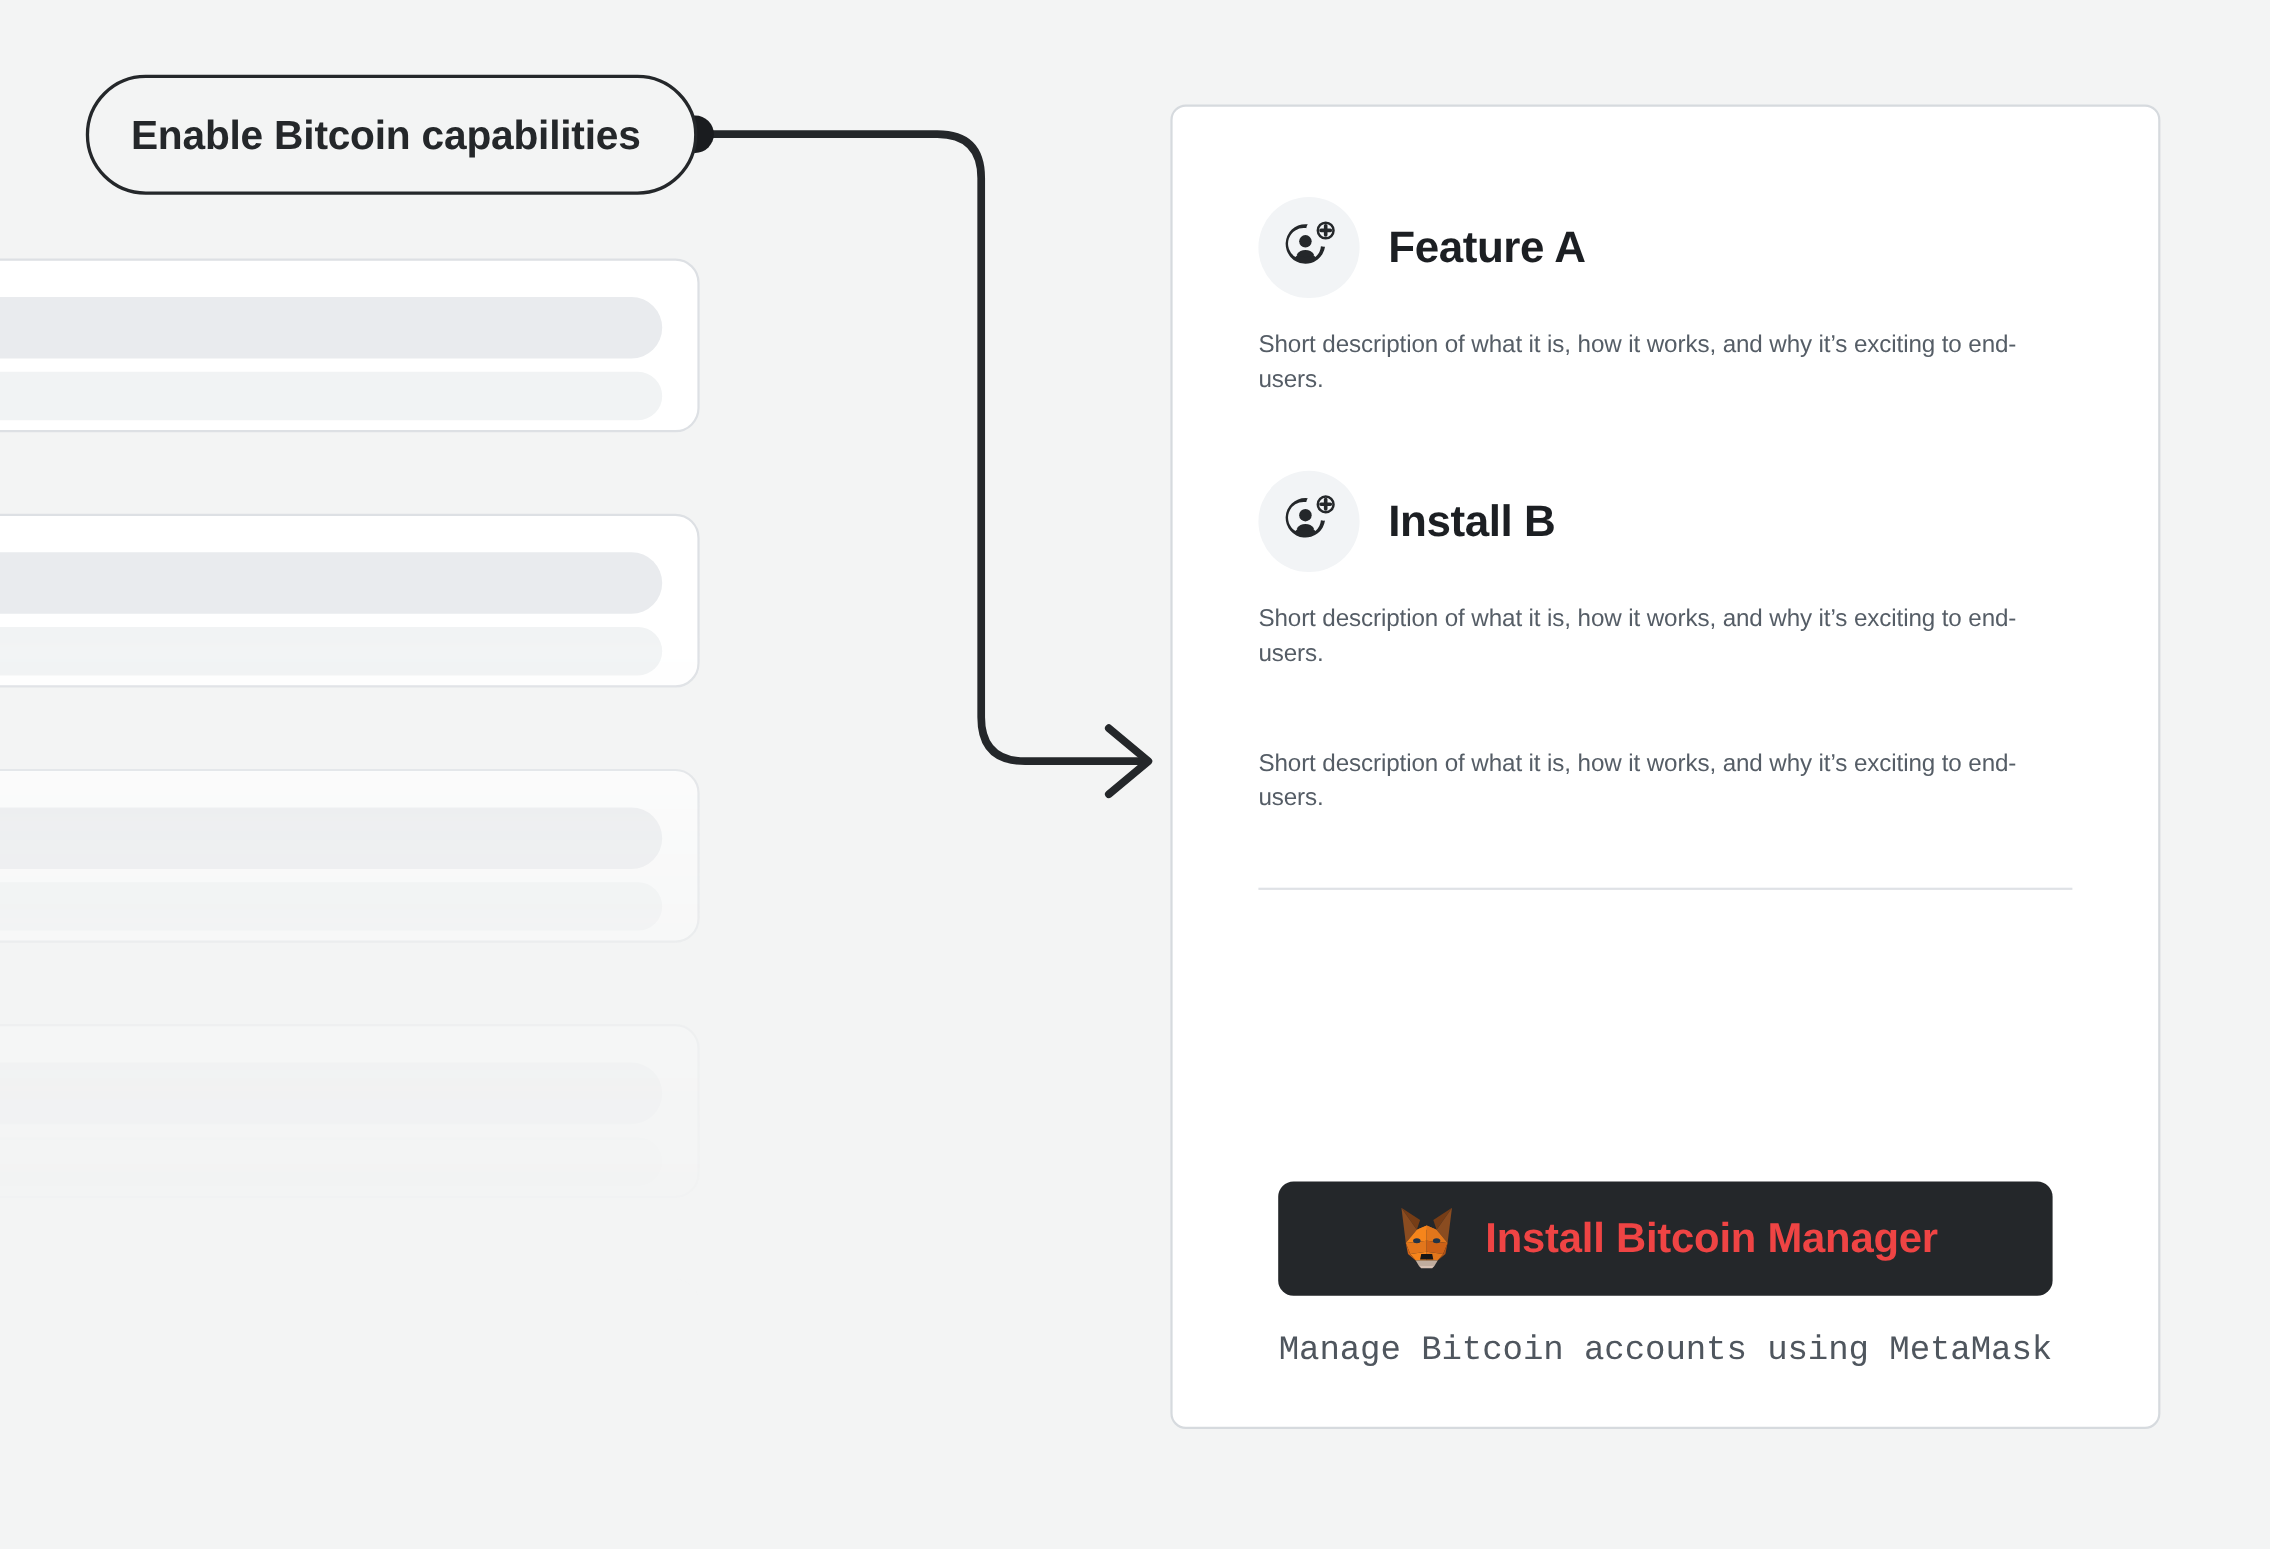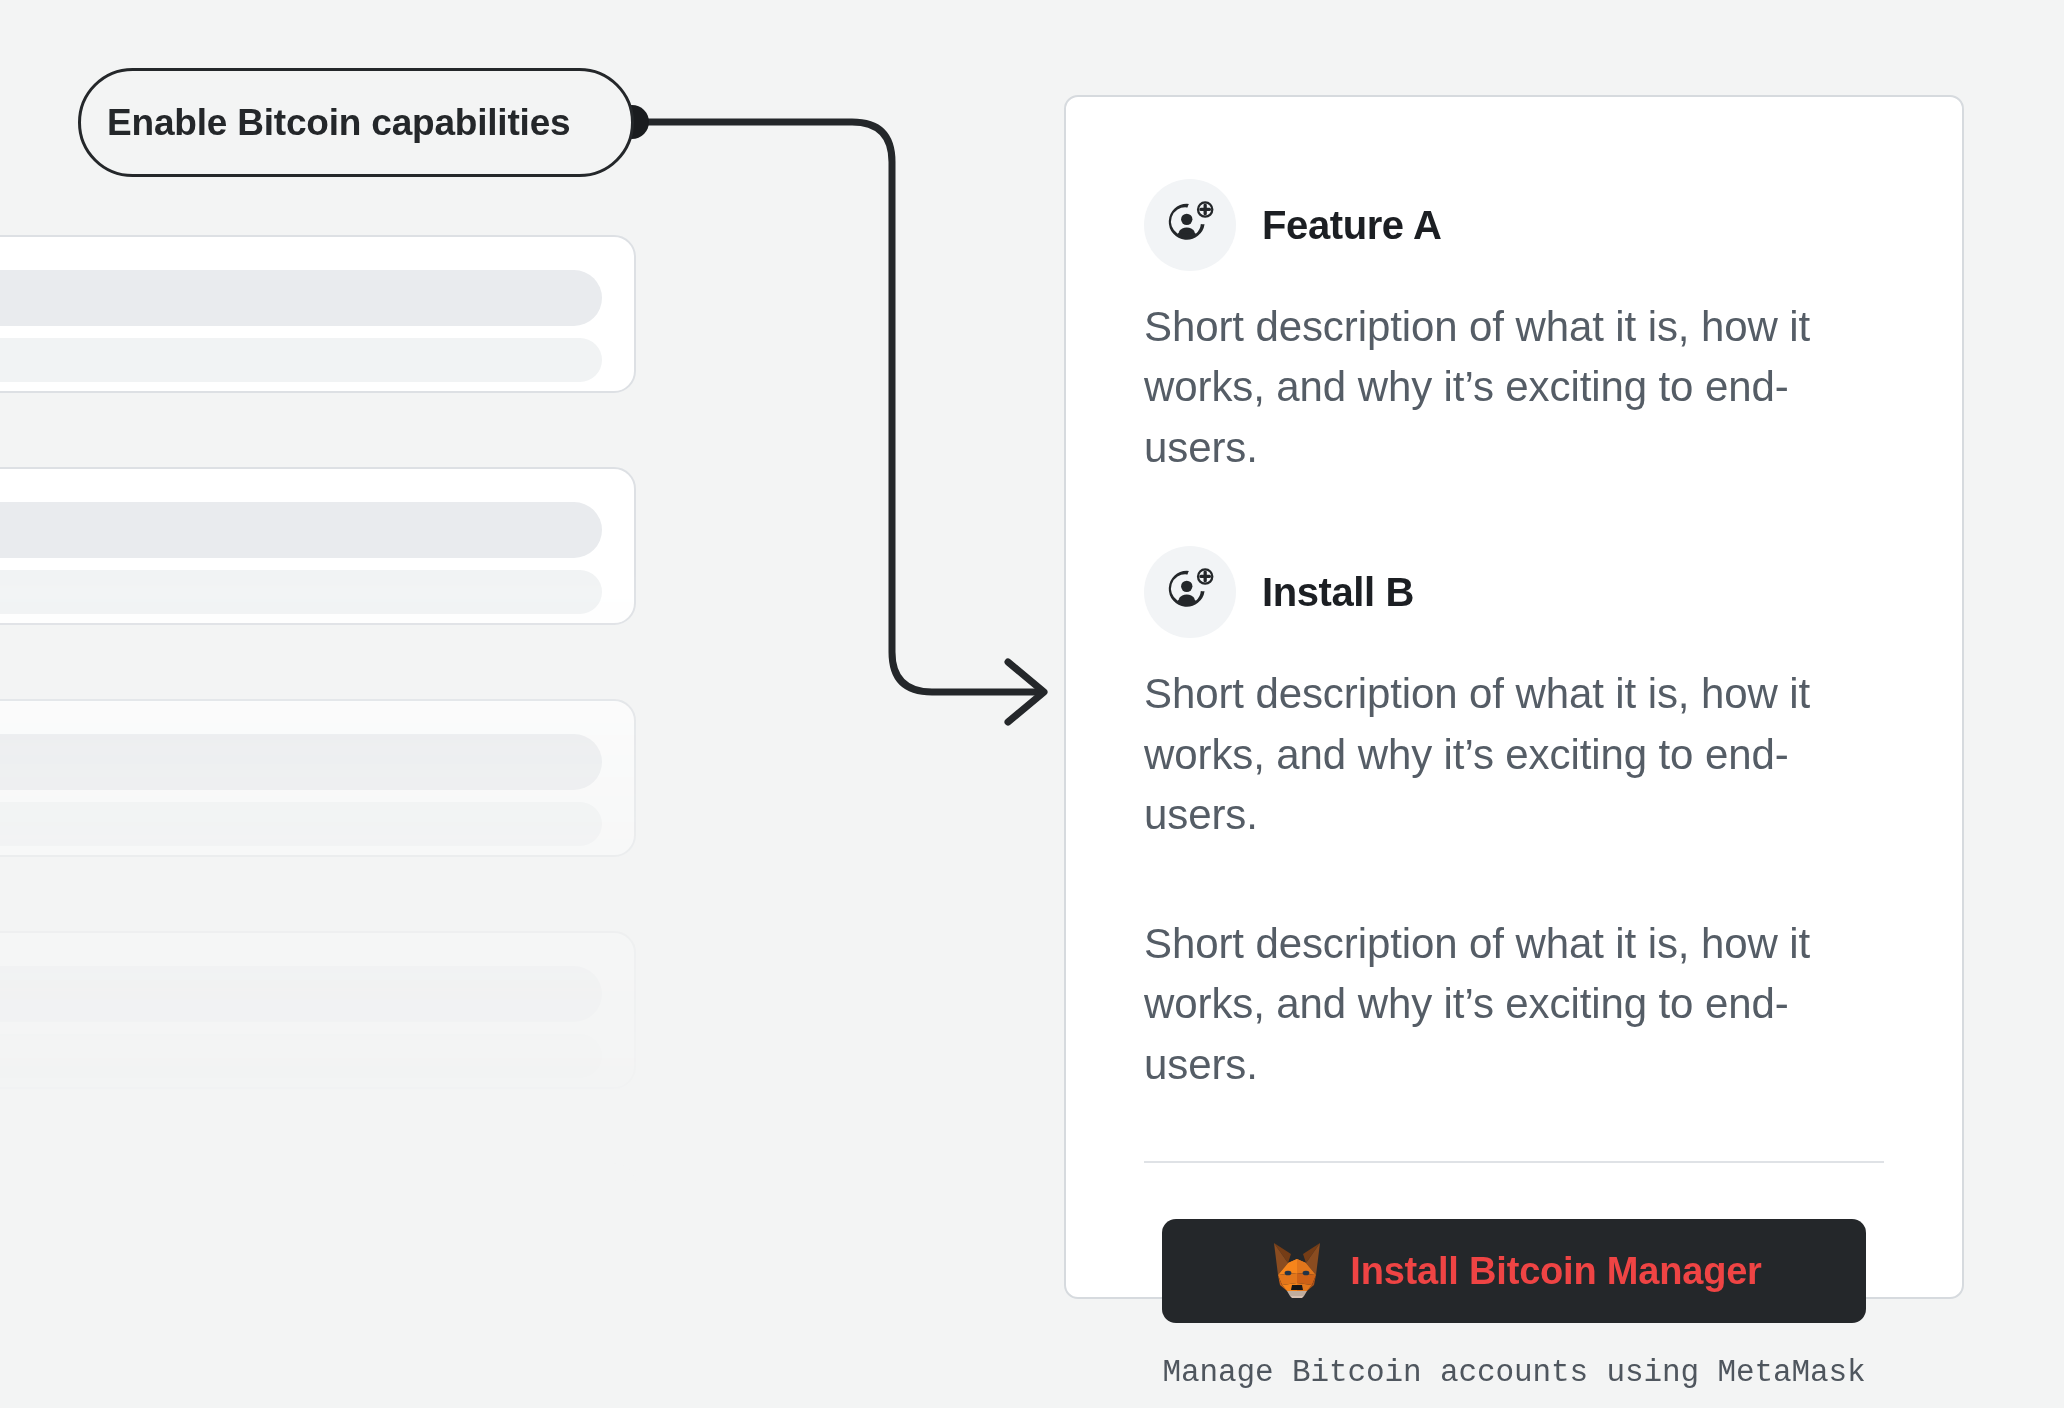--- a/index.html
+++ b/index.html
@@ -77,20 +77,21 @@
     justify-content: flex-start;
     padding-left: 26px;
     z-index: 6;
   }
   .callout-label {
     font-size: 37px;
     font-weight: 700;
     color: #24272A;
     letter-spacing: -0.2px;
     white-space: nowrap;
+    margin-left: 12px;
   }
 
   
   .connector {
     position: absolute;
     left: 0;
     top: 0;
     width: 2064px;
     height: 1408px;
     z-index: 5;
@@ -141,21 +142,21 @@
   .feature-icon-badge svg { display: block; }
 
   .feature-title {
     font-size: 40px;
     font-weight: 700;
     color: #1C1F23;
     letter-spacing: -0.4px;
   }
 
   .feature-desc {
-    font-size: 42px;
+    font-size: 22px;
     line-height: 1.44;
     color: #555D66;
     max-width: 740px;
     letter-spacing: -0.1px;
   }
 
   .card-divider {
     height: 2px;
     background: #DFE2E6;
     margin-top: 66px;

